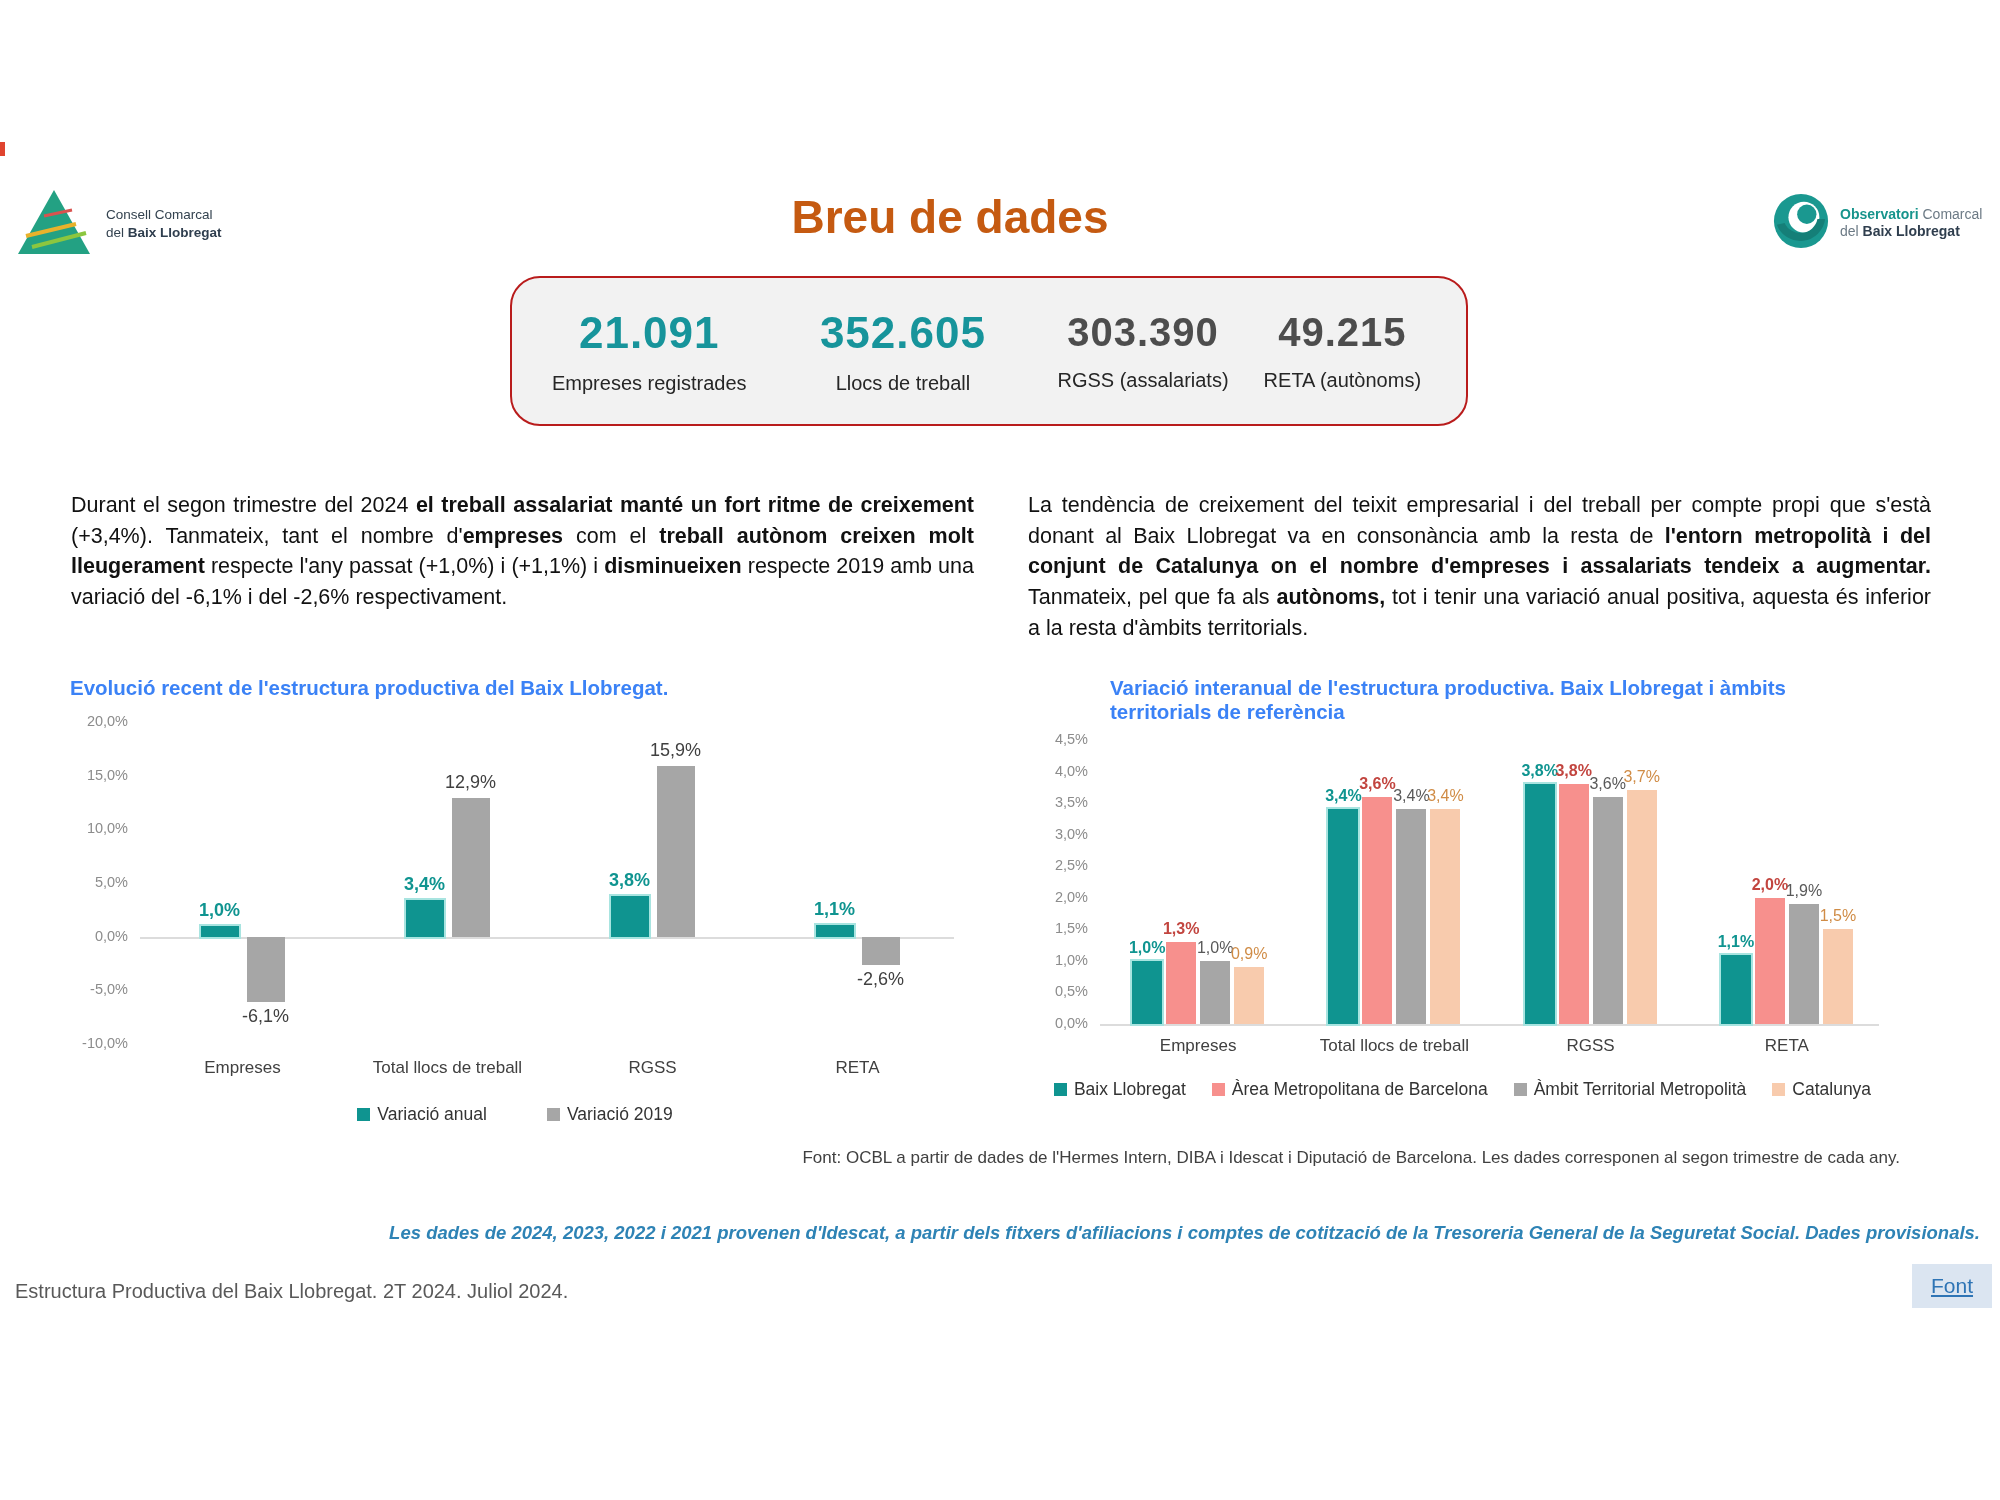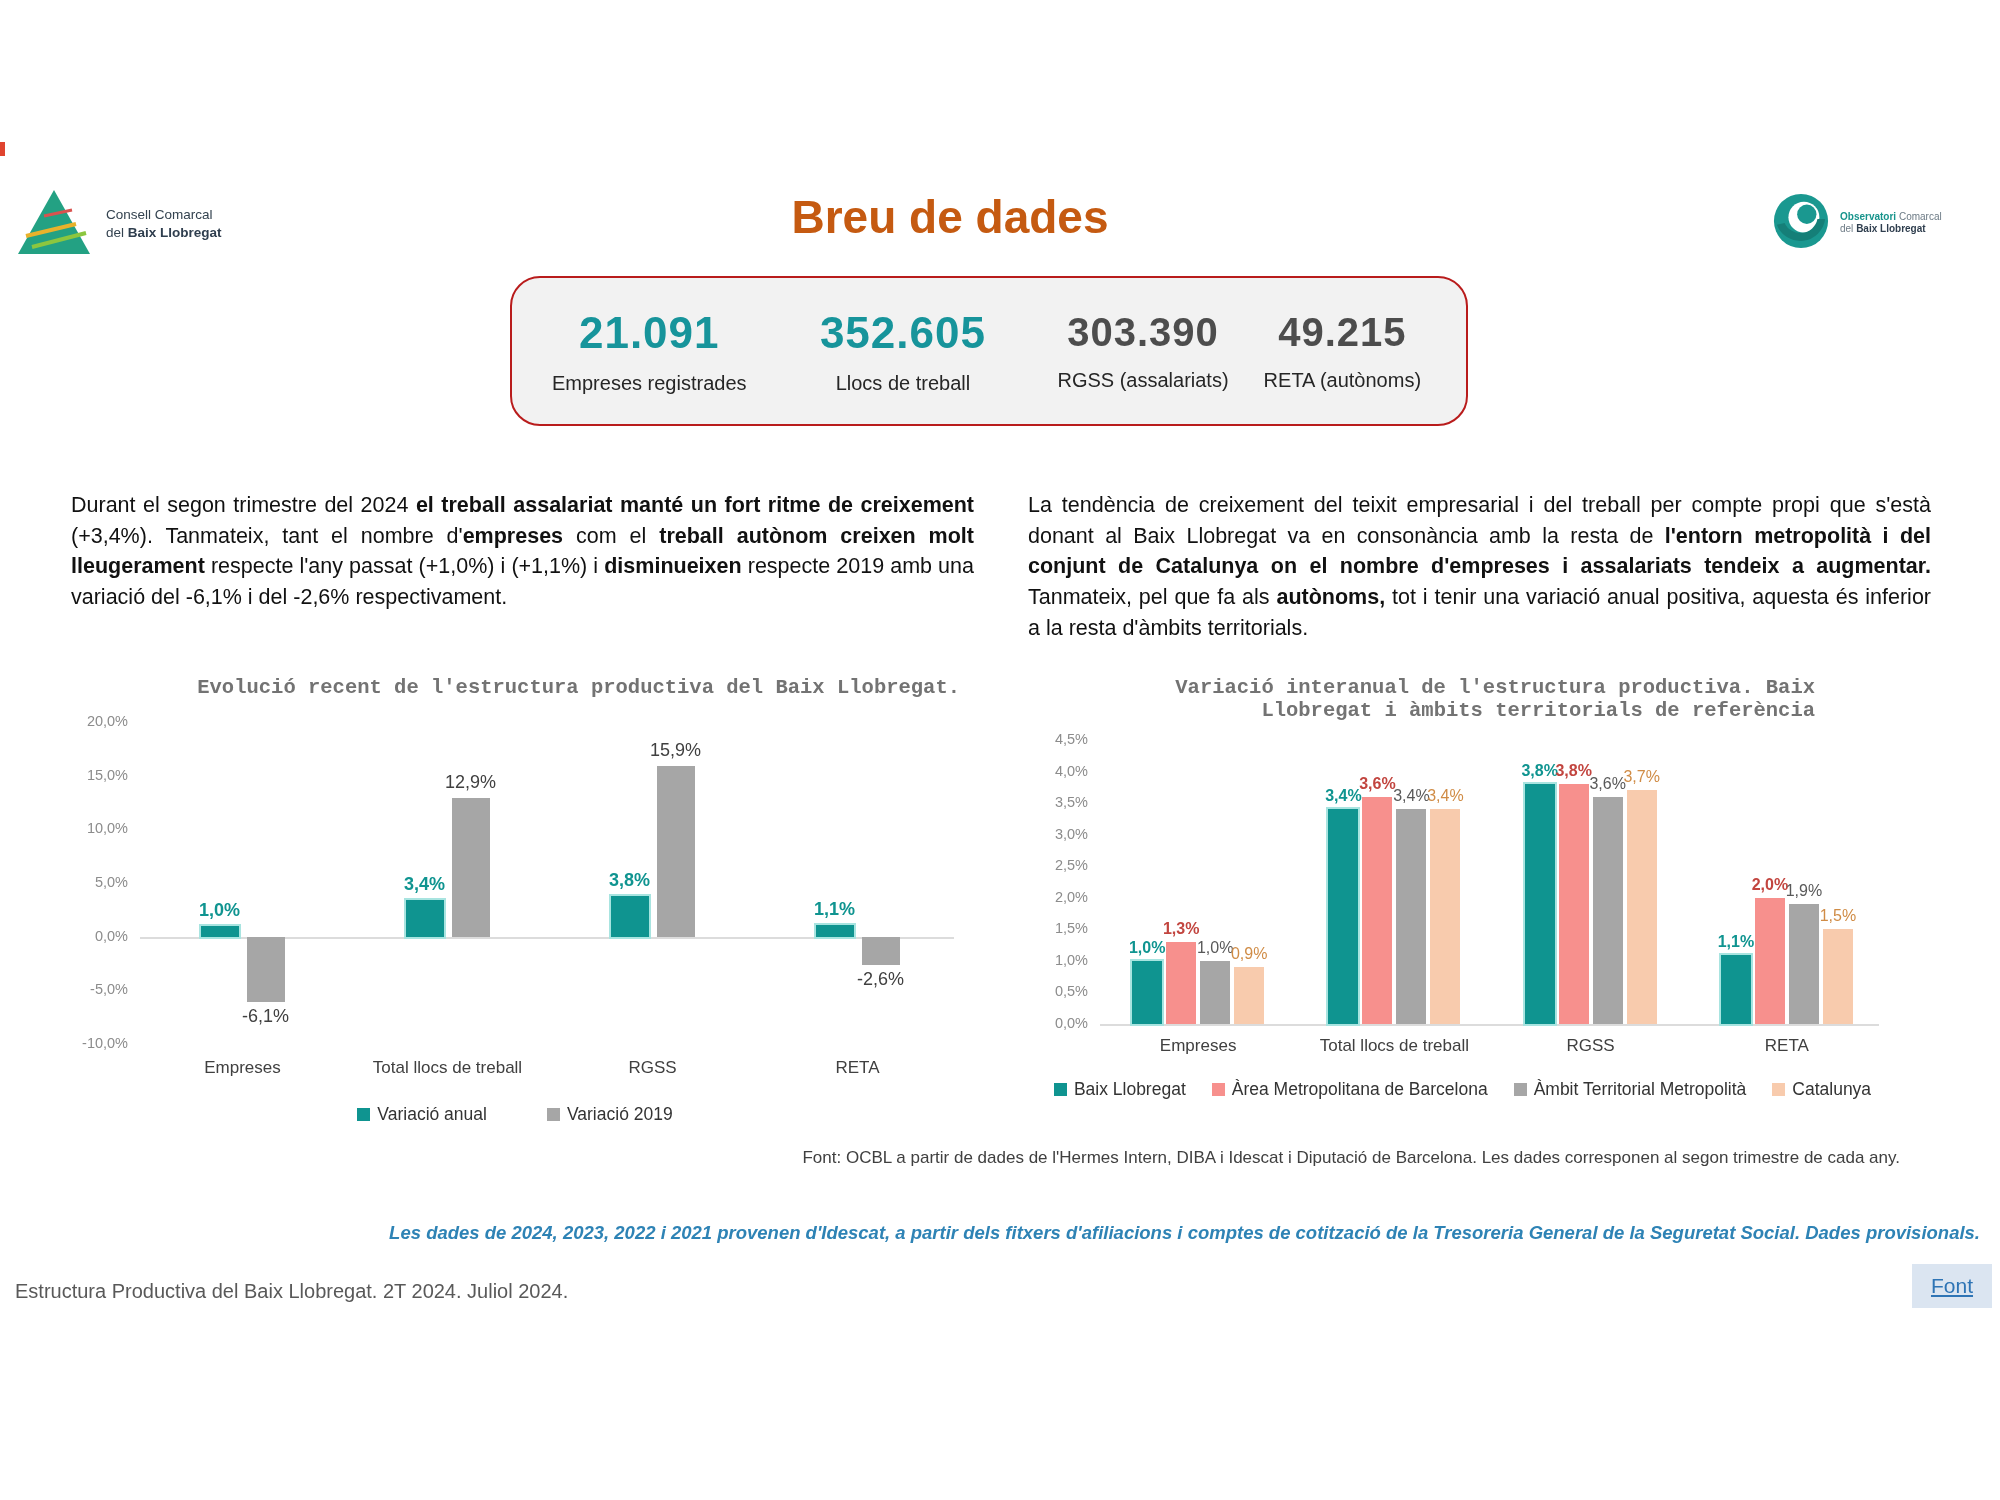--- a/index.html
+++ b/index.html
@@ -5,21 +5,21 @@
   html,body{margin:0;padding:0;background:#fff;}
   .page{position:relative;width:2000px;height:1500px;background:#fff;overflow:hidden;
         font-family:"Liberation Sans",sans-serif;color:#1f1f1f;}
 
   .red-mark{position:absolute;left:0;top:142px;width:5px;height:14px;background:#e0442f;}
 
   
   .logo-left{position:absolute;left:14px;top:186px;display:flex;align-items:center;gap:12px;}
   .logo-left .ltxt{font-size:13.5px;line-height:1.3;color:#33424f;}
   .logo-right{position:absolute;left:1772px;top:192px;display:flex;align-items:center;gap:10px;}
-  .logo-right .ltxt{font-size:10px;line-height:1.25;color:#6c7a85;}
+  .logo-right .ltxt{font-size:14px;line-height:1.25;color:#6c7a85;}
   .logo-right .accent{color:#17948c;font-weight:bold;}
   .ltxt b{color:#2f3e4e;}
 
   .title{position:absolute;left:400px;top:190px;width:1100px;margin:0;text-align:center;
          font-size:46px;font-weight:bold;color:#c55a11;}
 
   
   .stats-box{position:absolute;left:510px;top:276px;width:958px;height:150px;box-sizing:border-box;
              background:#f2f2f2;border:2px solid #b91c1c;border-radius:30px;
              display:flex;align-items:center;padding:0 24px;}
@@ -36,22 +36,22 @@
   
   .para{position:absolute;top:482px;margin:8px;font-size:21.5px;line-height:1.43;
         text-align:justify;color:#111;}
   #para-left{left:63px;width:903px;}
   #para-right{left:1020px;width:903px;}
 
   
   .chart{position:absolute;}
   #chart-left{left:70px;top:676px;width:890px;height:470px;}
   #chart-right{left:1040px;top:676px;width:845px;height:480px;}
-  .chart-title{position:absolute;top:0;left:0;right:0;text-align:right;font-weight:bold;
-               font-size:20.5px;color:#737373;font-family:Liberation Mono, monospace;}
+  .chart-title{position:absolute;top:0;left:0;right:0;text-align:left;font-weight:bold;
+               font-size:20.5px;color:#3b82f6;}
   #chart-right .chart-title{left:70px;right:70px;}
   .ytick{position:absolute;left:0;text-align:right;font-size:14.5px;color:#8c8c8c;}
   .axisline{position:absolute;height:2px;background:#dcdcdc;}
   .bar{position:absolute;}
   .vlabel{position:absolute;text-align:center;font-size:16px;white-space:nowrap;}
   #chart-left .vlabel{font-size:18px;}
   .xlabel{position:absolute;text-align:center;font-size:17px;color:#404040;}
   .legend{position:absolute;left:0;right:0;display:flex;justify-content:center;align-items:center;}
   .lg-item{display:flex;align-items:center;gap:7px;font-size:17.5px;color:#333;}
   .lg-sq{width:13px;height:13px;display:inline-block;}

